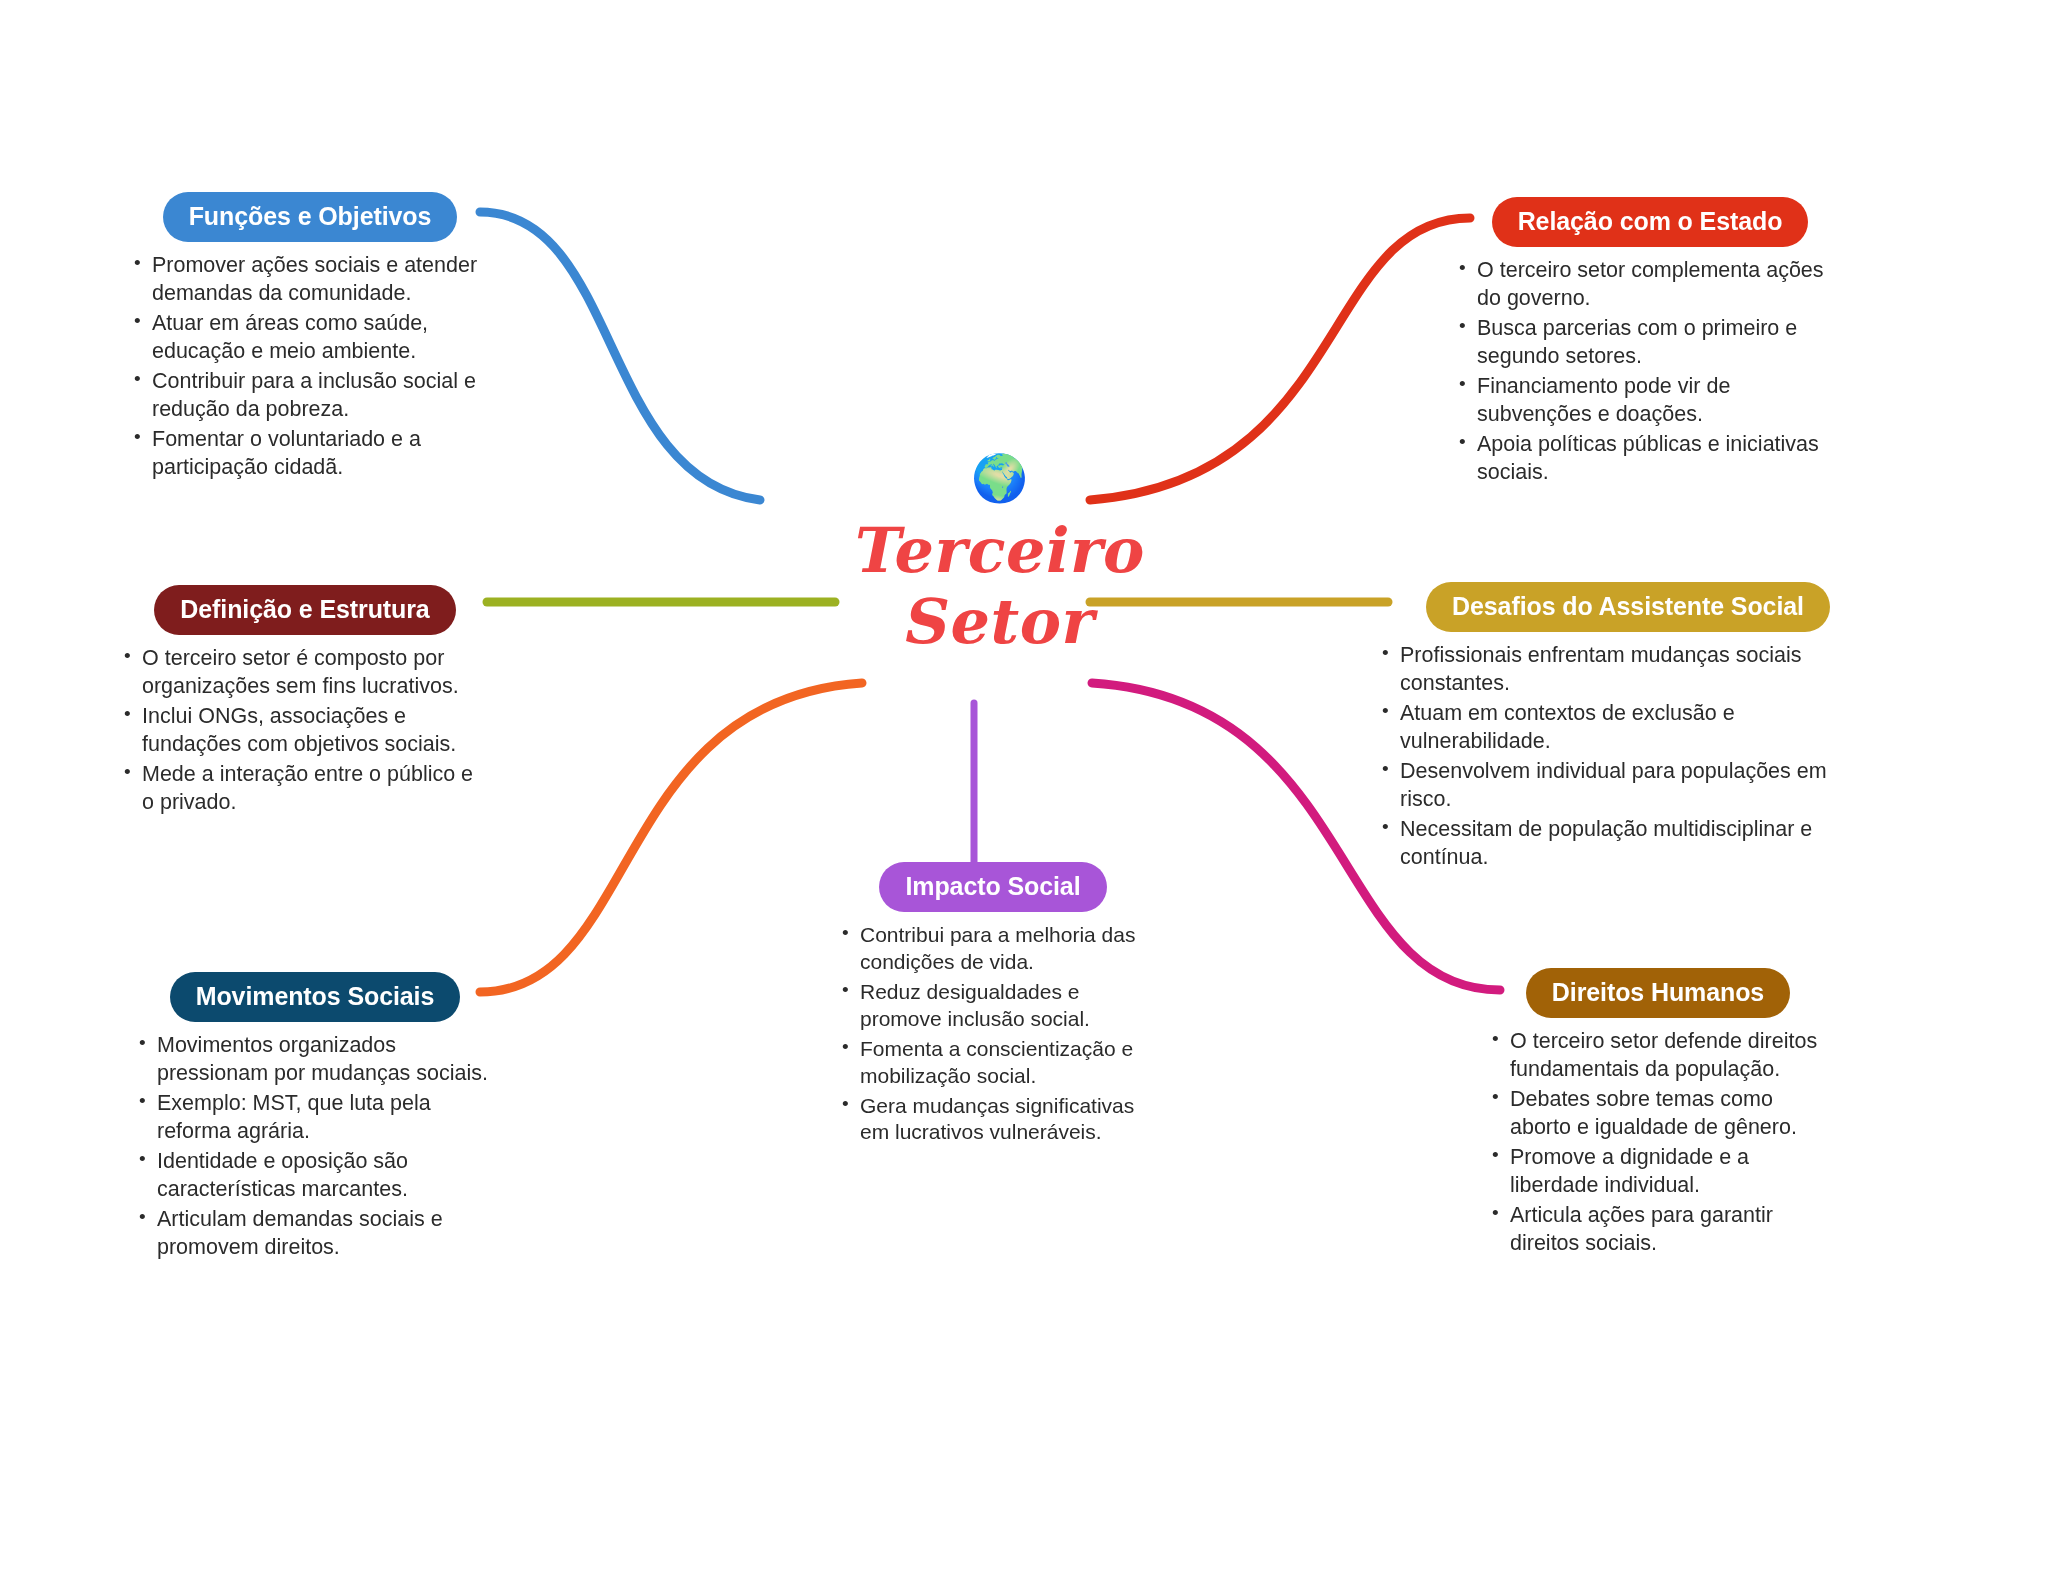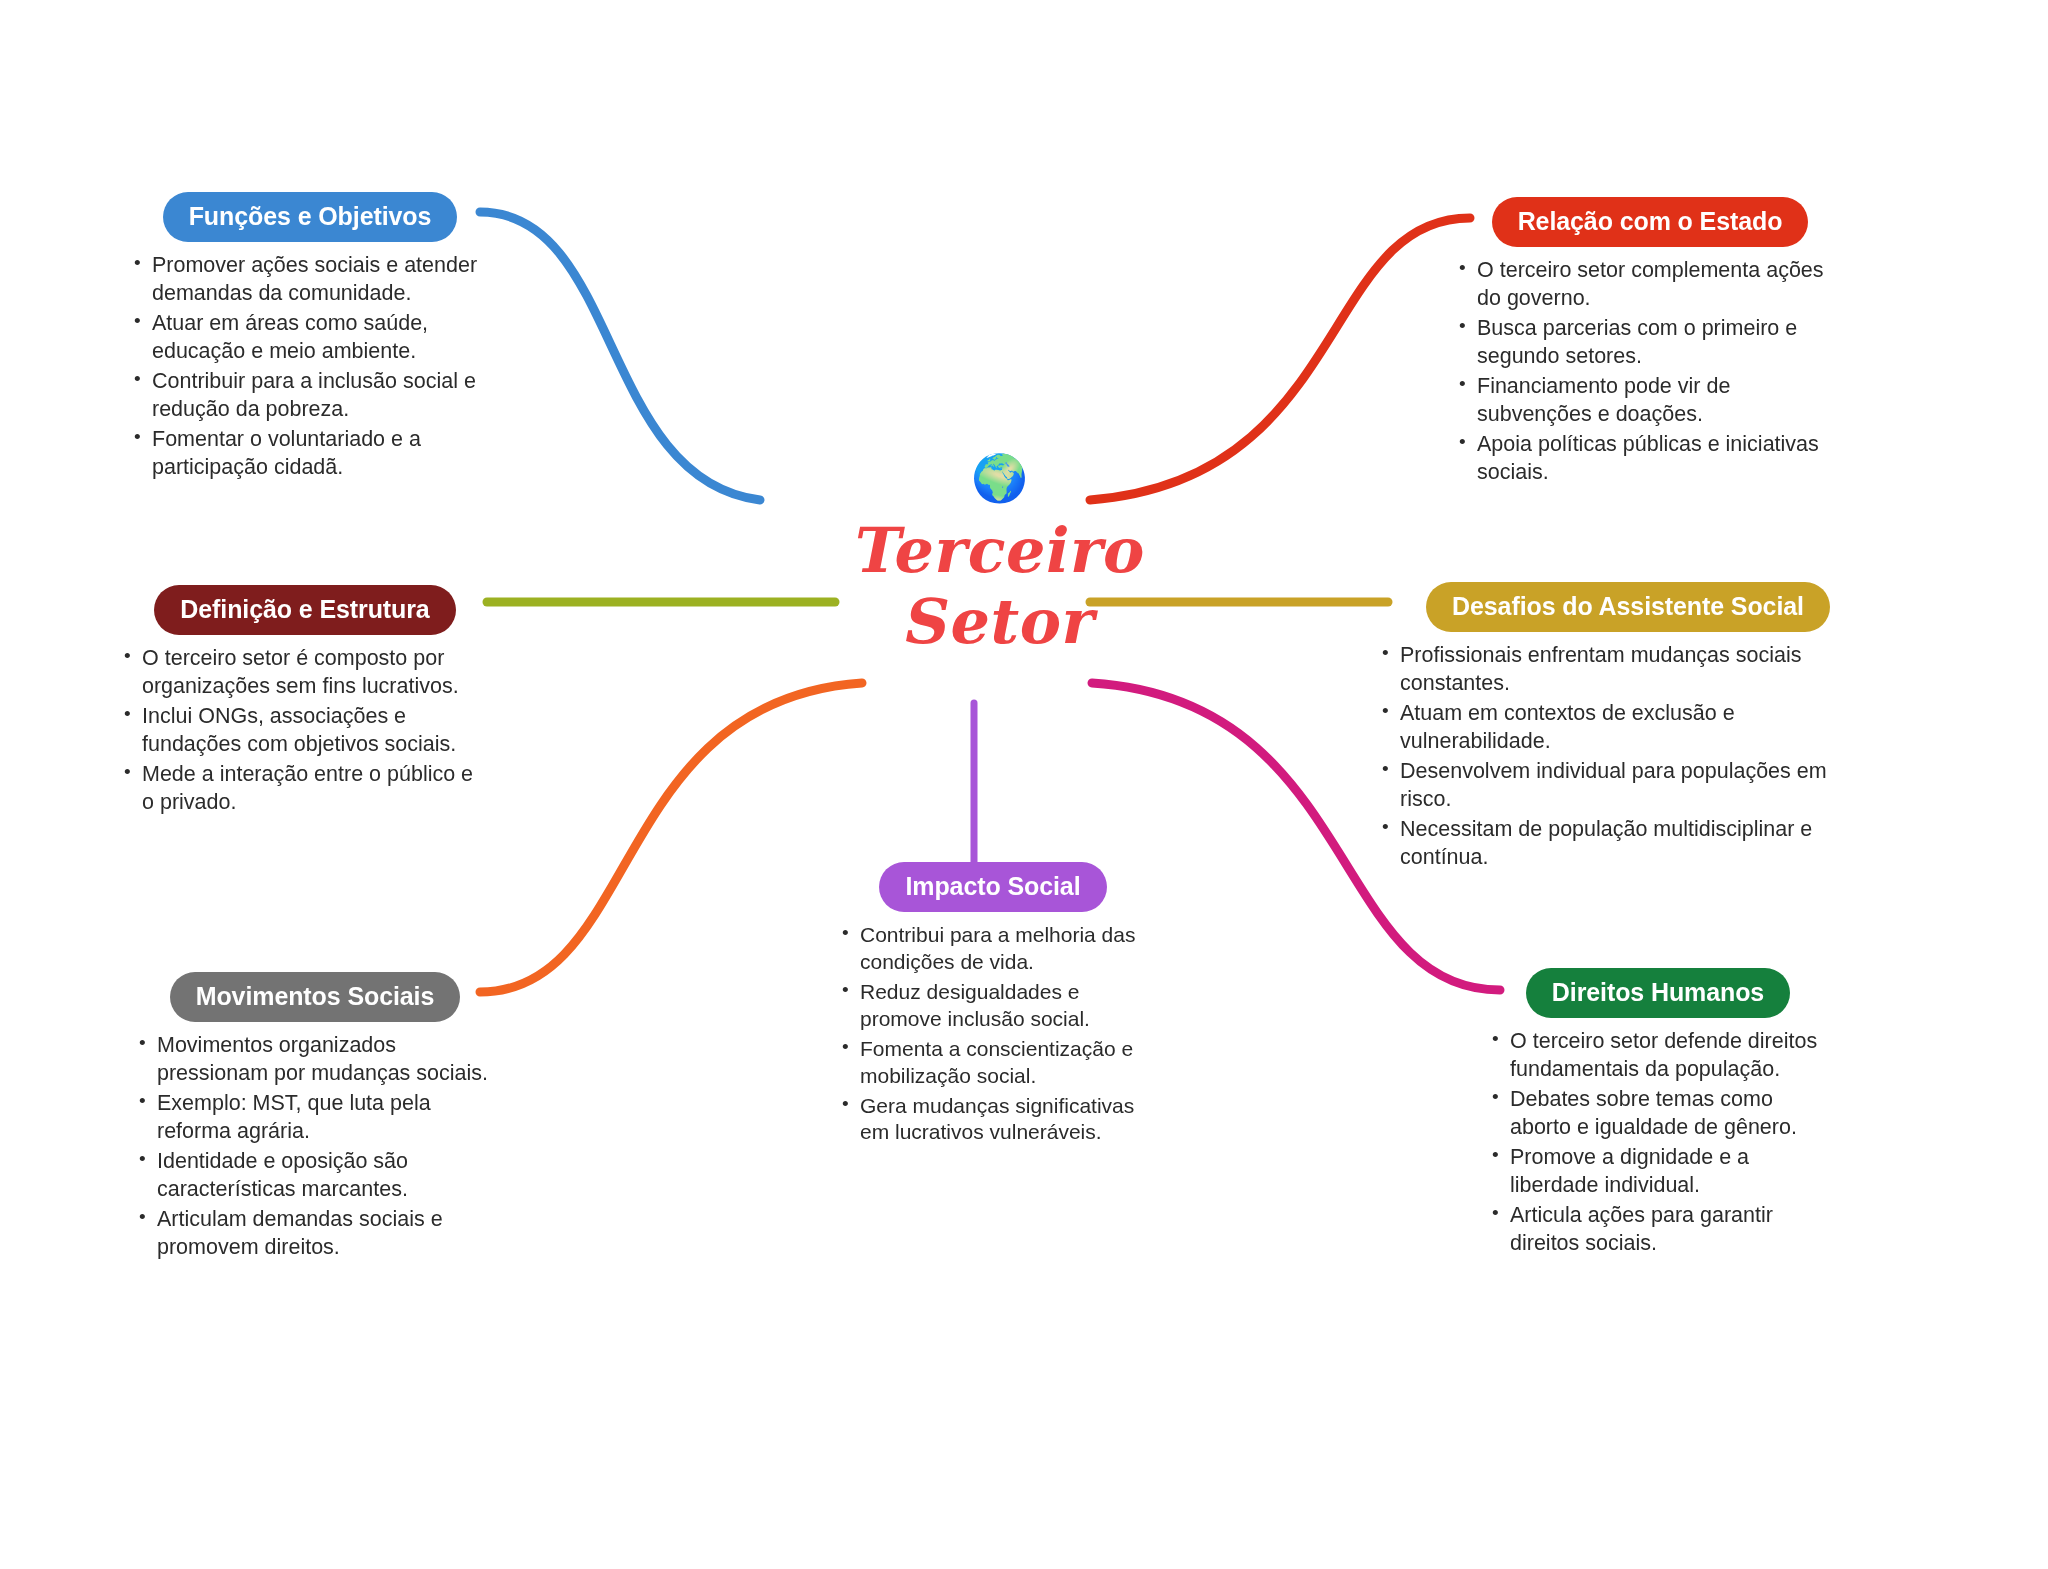--- a/index.html
+++ b/index.html
@@ -157,21 +157,21 @@
     </span>
     <ul class="bullets">
       <li>O terceiro setor é composto por organizações sem fins lucrativos.</li>
       <li>Inclui ONGs, associações e fundações com objetivos sociais.</li>
       <li>Mede a interação entre o público e o privado.</li>
     </ul>
   </div>
 
   <div class="branch align-center" id="branch-movimentos">
     <span class="pill-wrap">
-      <span class="pill" style="background-color: #737373;">Movimentos Sociais</span>
+      <span class="pill" style="background-color: #0c4a6e;">Movimentos Sociais</span>
     </span>
     <ul class="bullets">
       <li>Movimentos organizados pressionam por mudanças sociais.</li>
       <li>Exemplo: MST, que luta pela reforma agrária.</li>
       <li>Identidade e oposição são características marcantes.</li>
       <li>Articulam demandas sociais e promovem direitos.</li>
     </ul>
   </div>
 
   <div class="branch align-center" id="branch-relacao">
@@ -193,21 +193,21 @@
     <ul class="bullets">
       <li>Profissionais enfrentam mudanças sociais constantes.</li>
       <li>Atuam em contextos de exclusão e vulnerabilidade.</li>
       <li>Desenvolvem individual para populações em risco.</li>
       <li>Necessitam de população multidisciplinar e contínua.</li>
     </ul>
   </div>
 
   <div class="branch align-center" id="branch-direitos">
     <span class="pill-wrap">
-      <span class="pill" style="background-color: #15803d;">Direitos Humanos</span>
+      <span class="pill" style="background-color: #a16207;">Direitos Humanos</span>
     </span>
     <ul class="bullets">
       <li>O terceiro setor defende direitos fundamentais da população.</li>
       <li>Debates sobre temas como aborto e igualdade de gênero.</li>
       <li>Promove a dignidade e a liberdade individual.</li>
       <li>Articula ações para garantir direitos sociais.</li>
     </ul>
   </div>
 
   <div class="branch align-center" id="branch-impacto">

